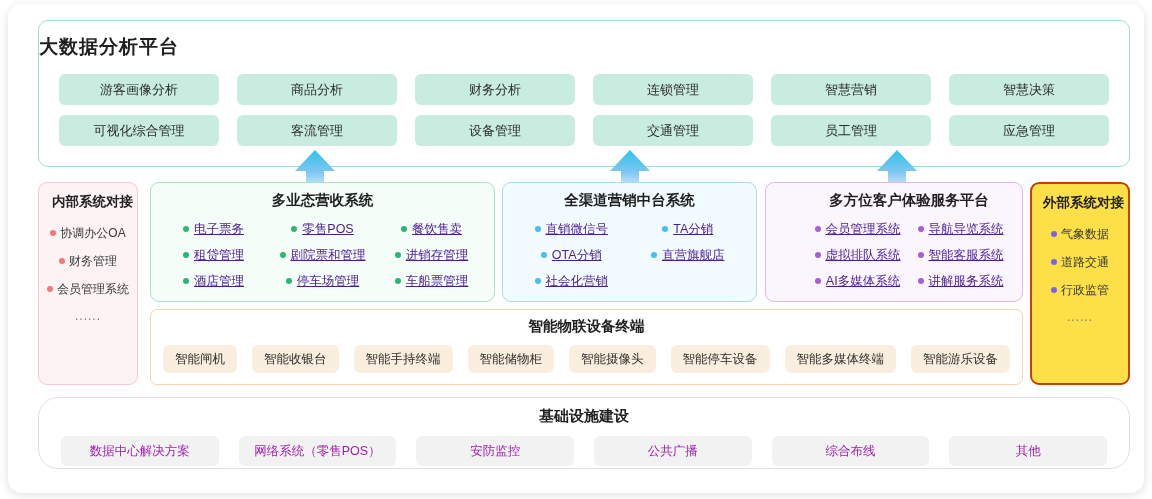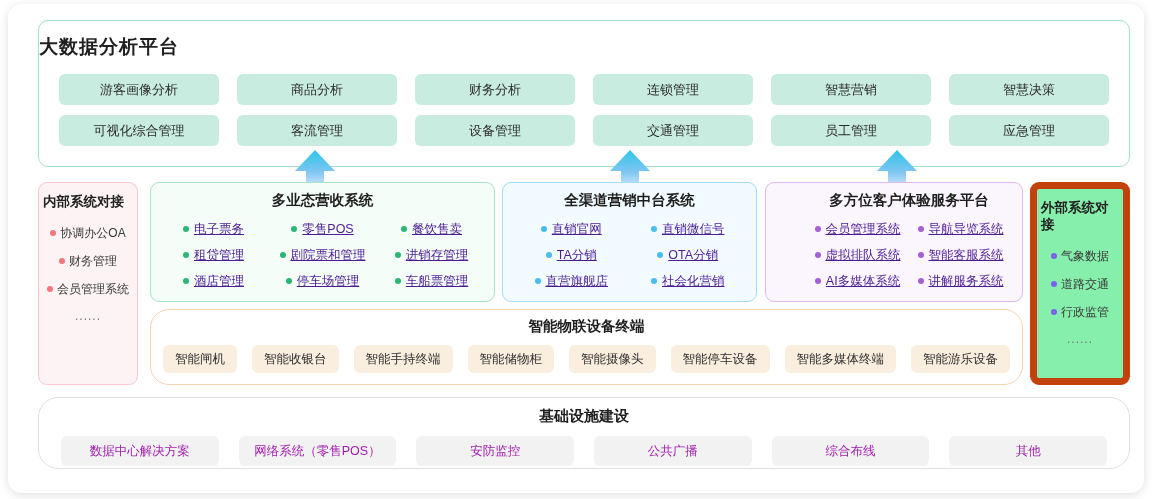--- a/index.html
+++ b/index.html
@@ -93,28 +93,28 @@
     box-sizing: border-box;
     padding: 10px 4px 0 4px;
   }
   .side-left {
     left: 30px;
     background: #fdf3f4;
     border: 1px solid #f5c9cf;
   }
   .side-right {
     left: 1022px;
-    background: #86efac;
-    border: 7px solid #c2410c;
+    background: #fde047;
+    border: 2px solid #c2410c;
   }
   .side-title {
     font-size: 13.5px;
     font-weight: bold;
     color: #222;
-    text-align: left;
+    text-align: right;
     line-height: 17px;
     margin-bottom: 9px;
   }
   .side-item {
     font-size: 12px;
     color: #3a3a3a;
     display: flex;
     align-items: center;
     justify-content: center;
     height: 28px;
@@ -200,21 +200,21 @@
   .sys-item .dot { margin-right: 5px; }
 
   
   .iot-panel {
     position: absolute;
     left: 142px;
     top: 305px;
     width: 873px;
     height: 76px;
     border: 1px solid #f7d3ae;
-    border-radius: 19px;
+    border-radius: 7px;
     background: #ffffff;
     box-sizing: border-box;
   }
   .iot-title {
     text-align: center;
     font-size: 14.5px;
     font-weight: bold;
     color: #1f1f1f;
     margin-top: 7px;
   }
@@ -394,24 +394,20 @@
             <span>车船票管理</span>
           </div>
       </div>
     </div>
 
     <div class="sys-panel sys-blue">
       <div class="sys-title">全渠道营销中台系统</div>
       <div class="sys-grid2">
         <div class="sys-item">
             <span class="dot dot-blue"></span>
-            <span>直销官网</span>
-          </div>
-        <div class="sys-item">
-            <span class="dot dot-blue"></span>
             <span>直销微信号</span>
           </div>
         <div class="sys-item">
             <span class="dot dot-blue"></span>
             <span>TA分销</span>
           </div>
         <div class="sys-item">
             <span class="dot dot-blue"></span>
             <span>OTA分销</span>
           </div>

